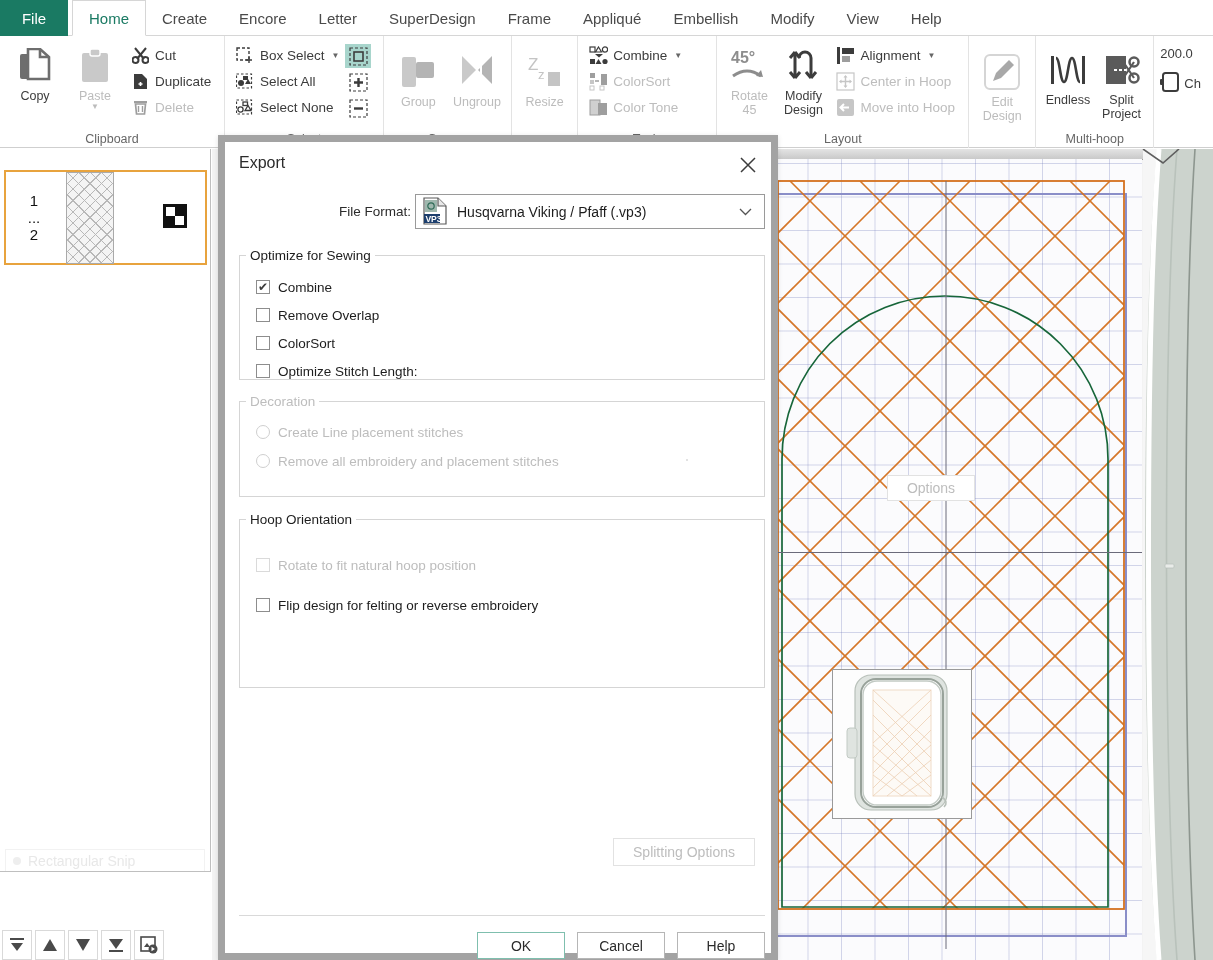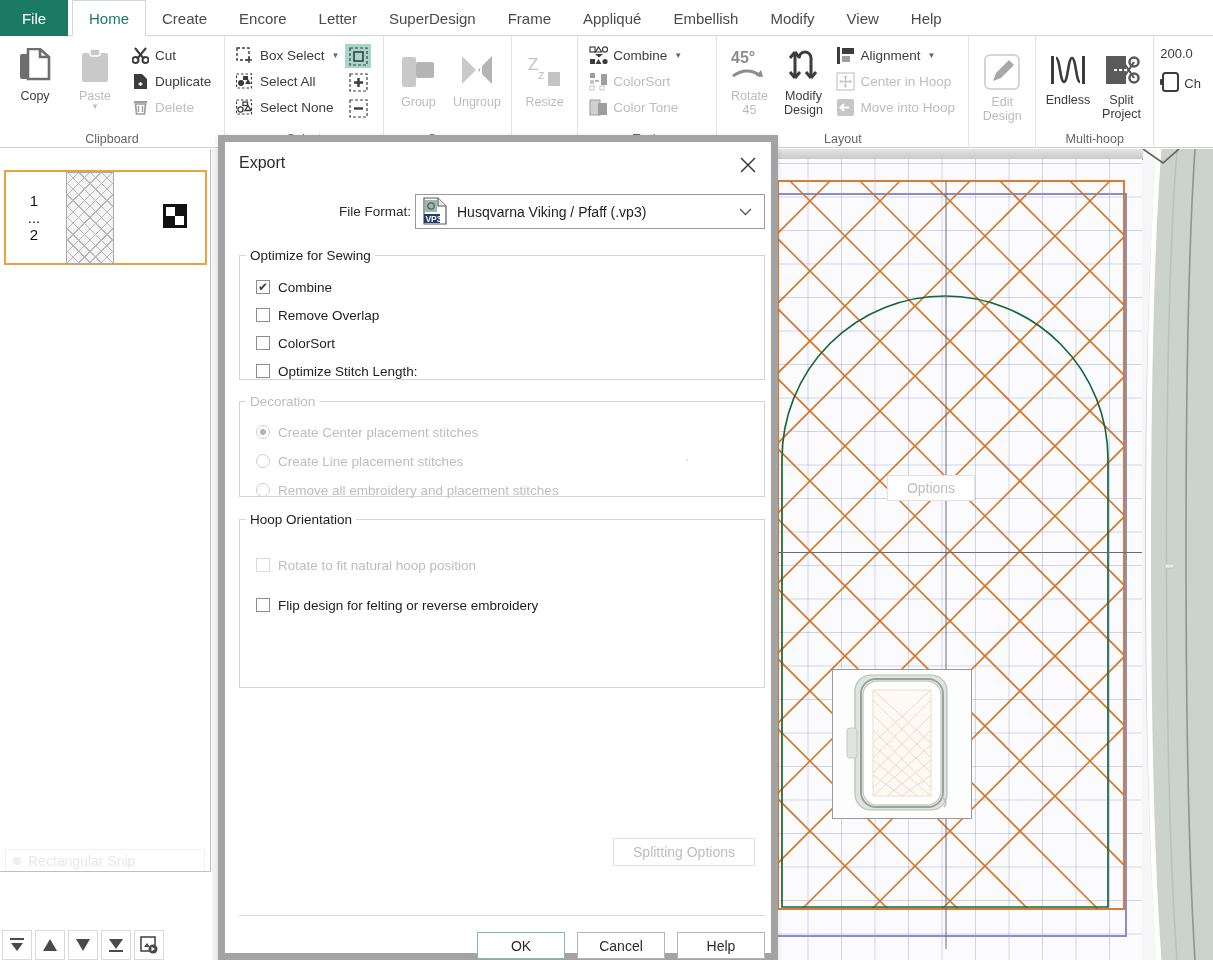--- a/index.html
+++ b/index.html
@@ -735,26 +735,20 @@
       <div class="btn dis" style="position:absolute; left:446px; top:196px; width:0; height:0"></div>
     </fieldset>
     <div class="btn dis" style="position:absolute; left:662px; top:333px; width:88px; height:26px;">
       <span>Options</span>
     </div>
 
     <fieldset class="grp dis" style="left:14px; top:252px; width:526px; height:103px;">
       <legend>Decoration</legend>
       <div style="position:absolute; left:16px; top:11px; display:flex; flex-direction:column; gap:5px;">
         <div class="chk-row dis">
-          <span class="rbox">
-              <span class="rdot"></span>
-            </span>
-          <span>Create Center placement stitches</span>
-        </div>
-        <div class="chk-row dis">
           <span class="rbox"></span>
           <span>Create Line placement stitches</span>
         </div>
         <div class="chk-row dis">
           <span class="rbox"></span>
           <span>Remove all embroidery and placement stitches</span>
         </div>
       </div>
     </fieldset>
 

